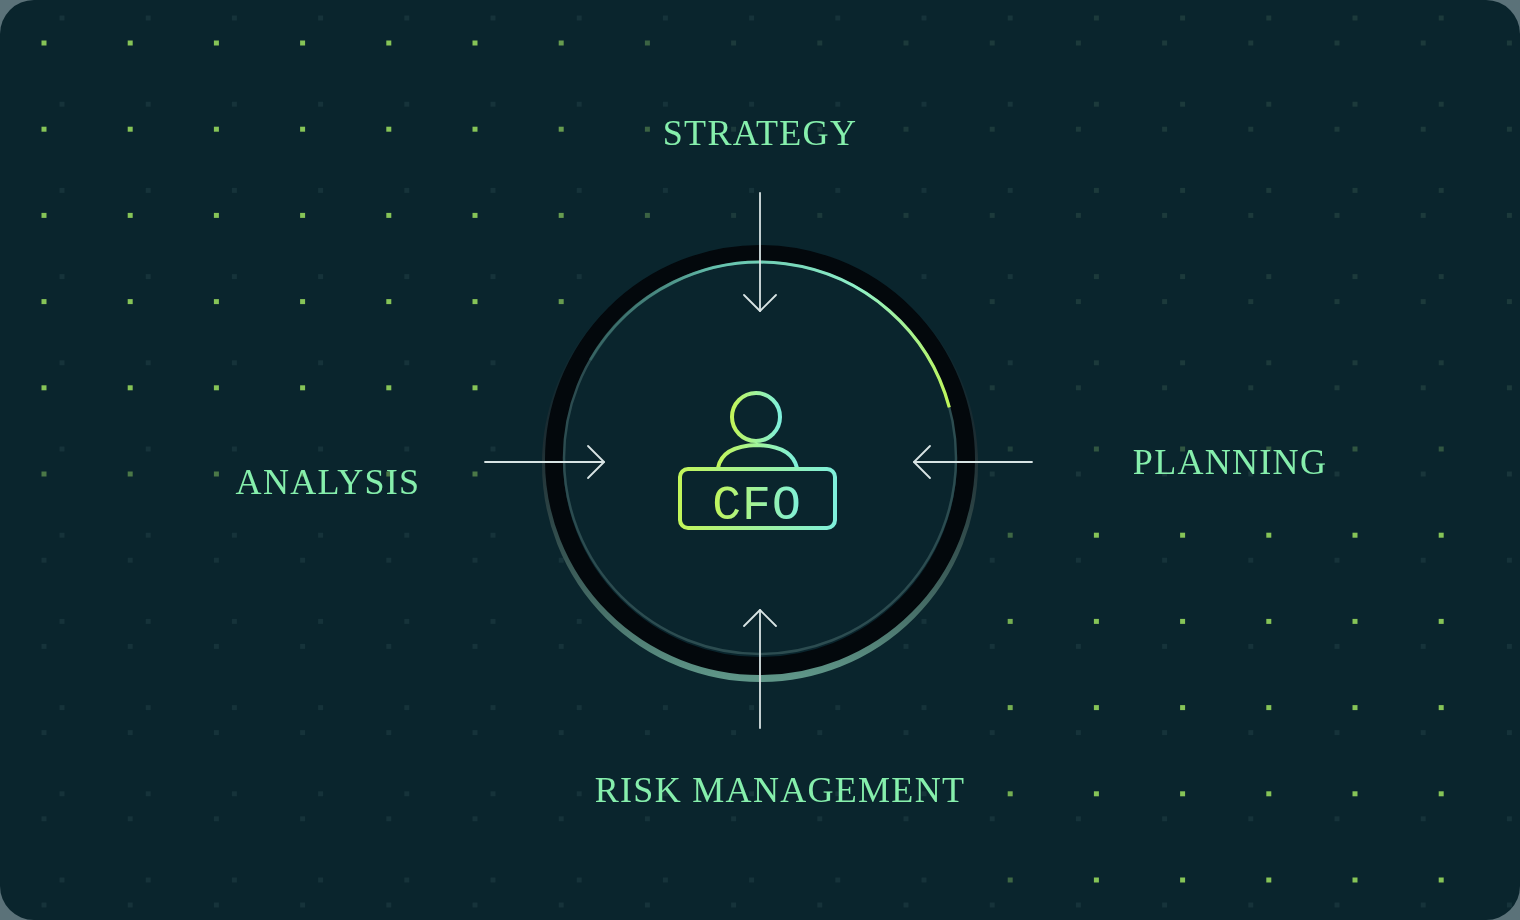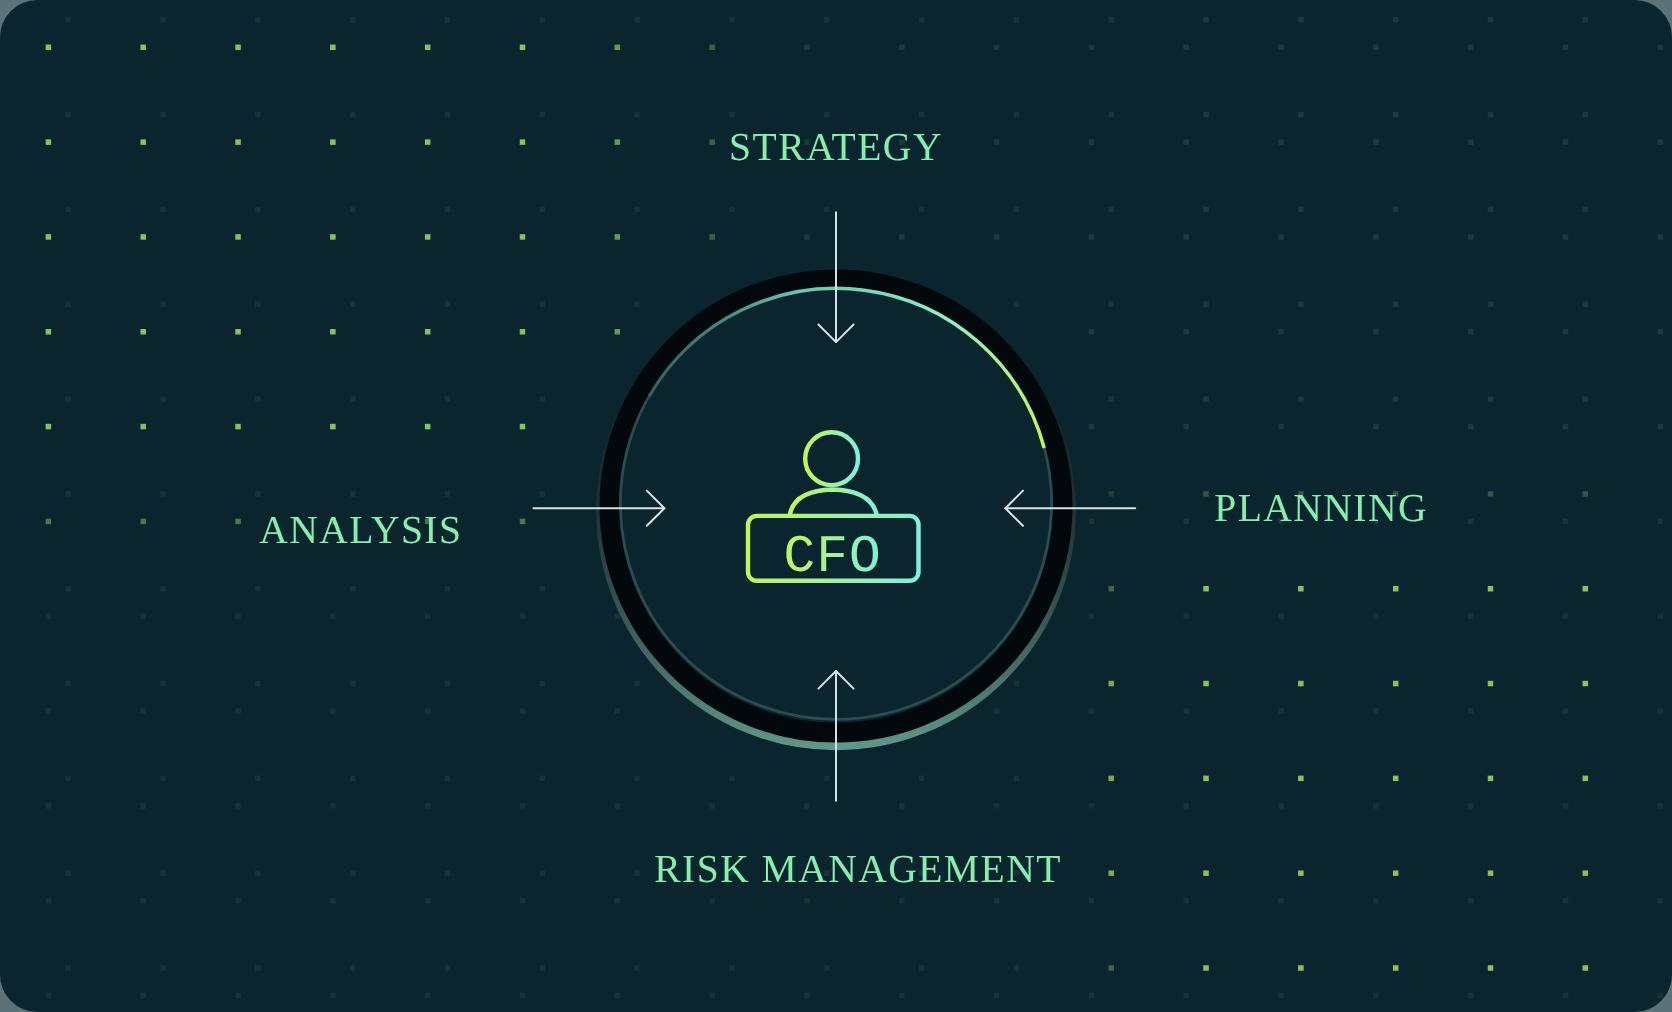--- a/index.html
+++ b/index.html
@@ -430,16 +430,16 @@
       <circle cx="756" cy="417" r="24"></circle>
       <path d="M 718 468 Q 722 446 757 445 Q 792 446 797 468"></path>
       <rect x="680" y="469" width="155" height="59" rx="8" ry="8"></rect>
     </g>
     <text x="757" y="519" text-anchor="middle" font-family="'Liberation Mono','DejaVu Sans Mono',monospace" font-size="48" letter-spacing="1" fill="url(#iconGrad)">CFO</text>
   </svg>
 
   <div id="labels-layer">
       <div class="label" style="left: 760px; top: 133px;">STRATEGY</div>
       <div class="label" style="left: 328px; top: 462px; margin-top: 20px;">ANALYSIS</div>
-      <div class="label" style="left: 1201px; top: 462px;">PLANNING</div>
+      <div class="label" style="left: 1230px; top: 462px;">PLANNING</div>
       <div class="label" style="left: 780px; top: 790px;">RISK MANAGEMENT</div>
     </div>
 </div>
 
 </body></html>

